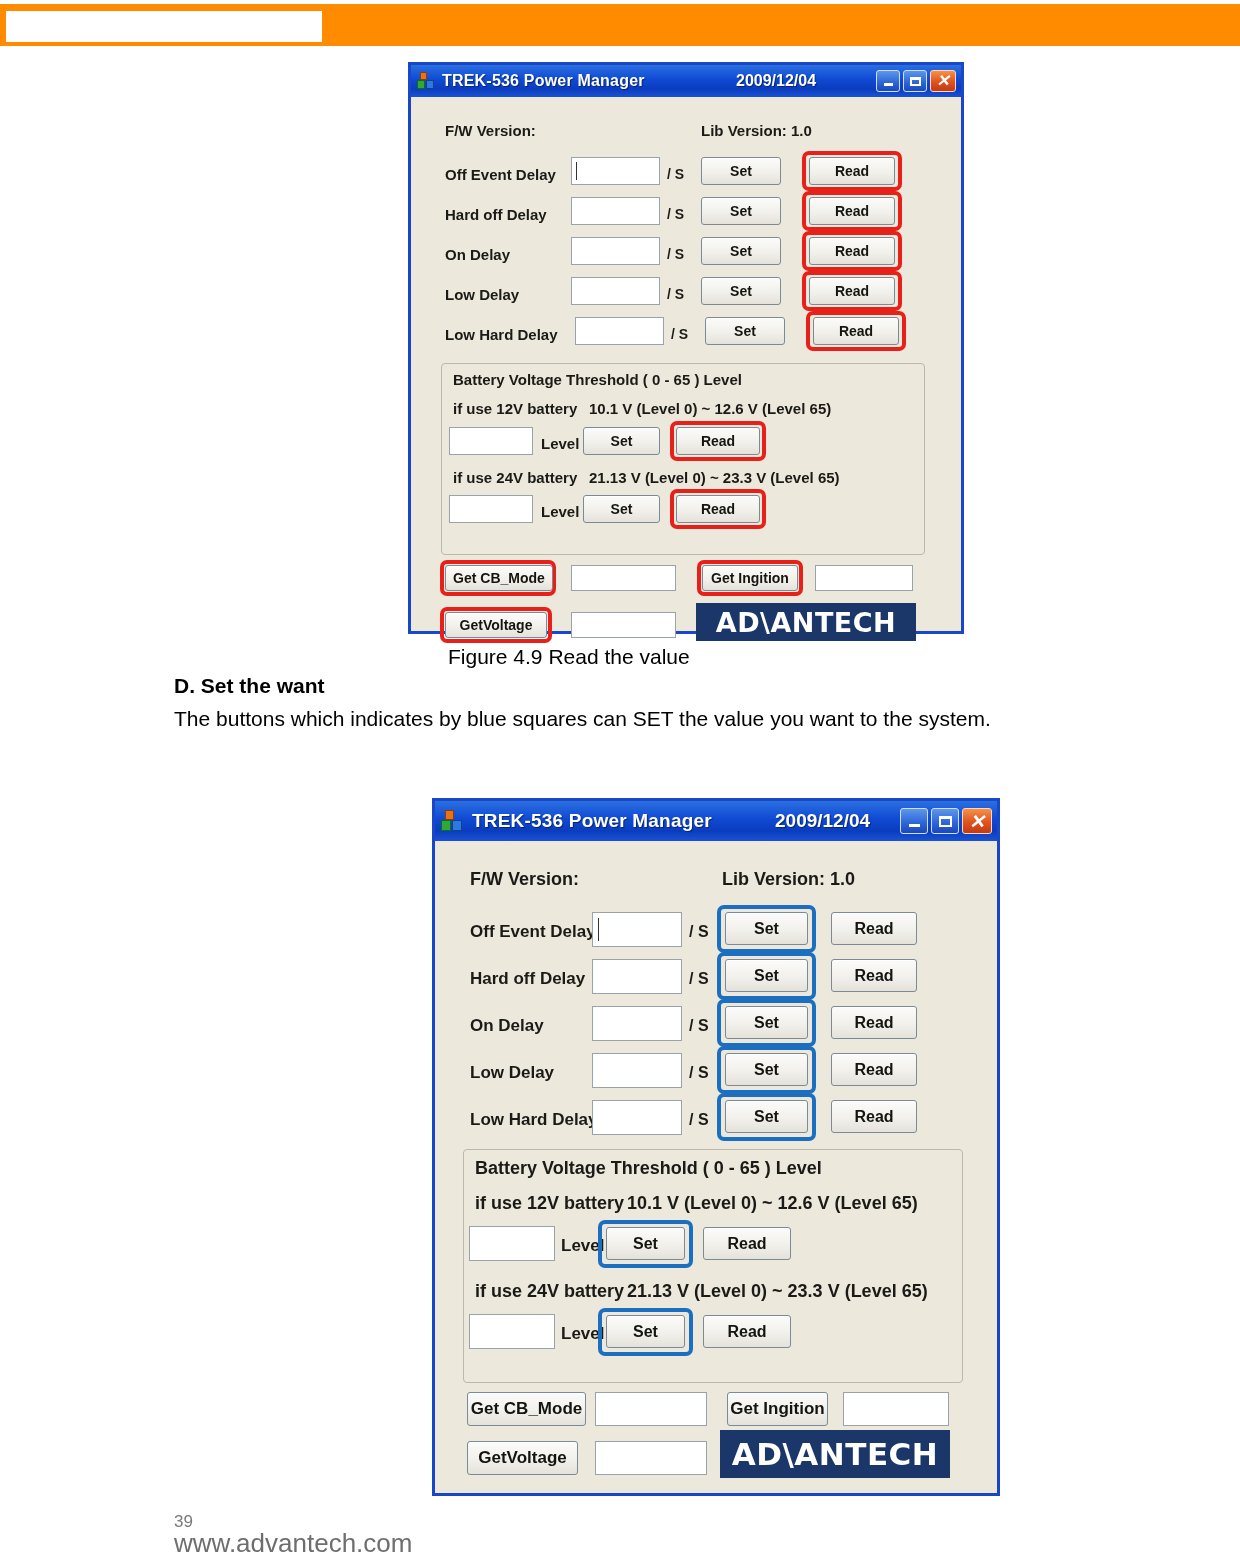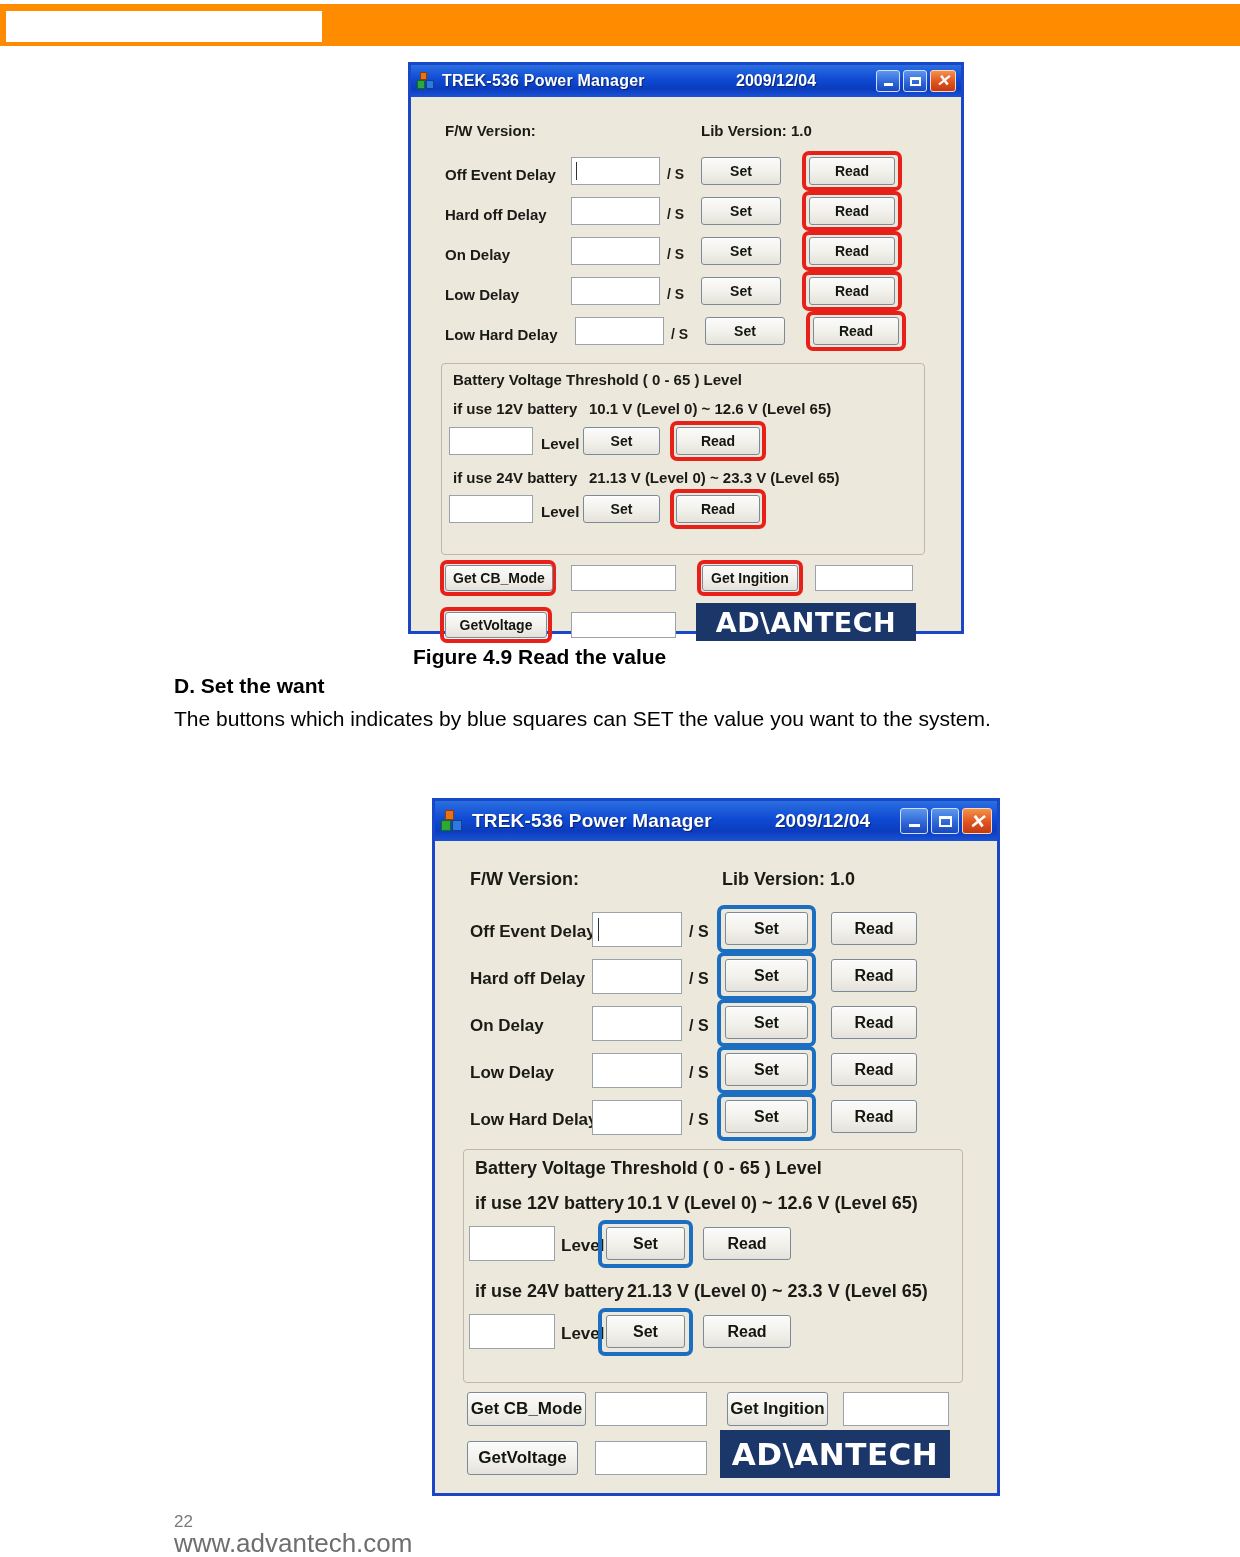--- a/index.html
+++ b/index.html
@@ -91,21 +91,21 @@
     position:absolute;border:1px solid #BDB8A9;border-radius:4px;box-sizing:border-box;
   }
   .logo{
     position:absolute;background:#1B3668;display:flex;align-items:center;justify-content:center;
     color:#ffffff;font-weight:bold;letter-spacing:.5px;
     font-family:"DejaVu Sans", sans-serif;
   }
 
   
   .fig-caption{
-    position:absolute;font-weight:bold;color:#000;font-size:21px;white-space:nowrap;
+    position:absolute;font-weight:normal;color:#000;font-size:21px;white-space:nowrap;margin-left:35px;
   }
   .sec-head{position:absolute;font-weight:bold;color:#000;font-size:21px;white-space:nowrap;}
   .para{position:absolute;color:#000;font-size:21px;line-height:28px;width:900px;}
   .pagenum{position:absolute;color:#7a7a7a;font-size:17px;}
   .siteurl{position:absolute;color:#6e6e6e;font-size:26px;}
 </style>
 </head>
 <body>
 
 <div class="banner">
@@ -298,14 +298,14 @@
     <span class="tbox" style="left:160px;top:551px;width:112px;height:34px;"></span>
     <span class="btn" style="left:292px;top:551px;width:101px;height:34px;font-size:17px;">Get Ingition</span>
     <span class="tbox" style="left:408px;top:551px;width:106px;height:34px;"></span>
 
     <span class="btn" style="left:32px;top:600px;width:111px;height:34px;font-size:17px;">GetVoltage</span>
     <span class="tbox" style="left:160px;top:600px;width:112px;height:34px;"></span>
     <span class="logo" style="left:285px;top:589px;width:230px;height:48px;font-size:31px;">AD\ANTECH</span>
   </div>
 </div>
 
-<div class="pagenum" style="left:174px;top:1512px;">22</div>
+<div class="pagenum" style="left:174px;top:1512px;">39</div>
 <div class="siteurl" style="left:174px;top:1528px;">www.advantech.com</div>
 
 </body></html>

